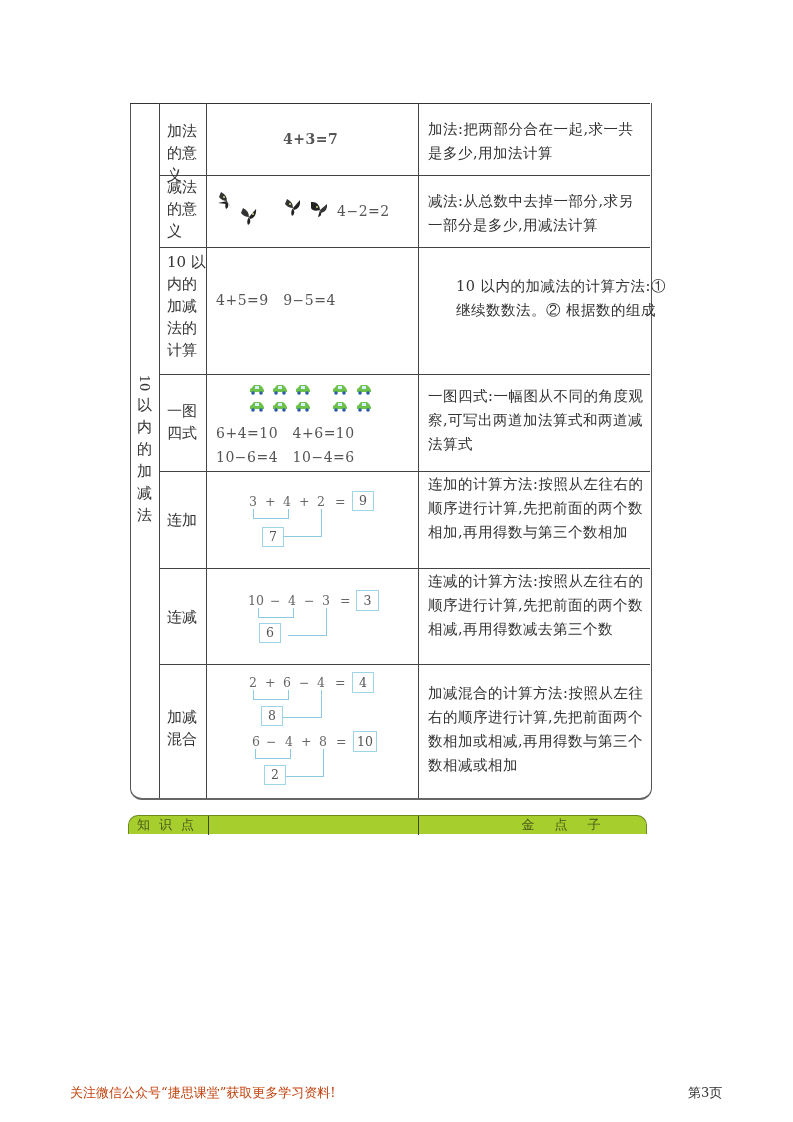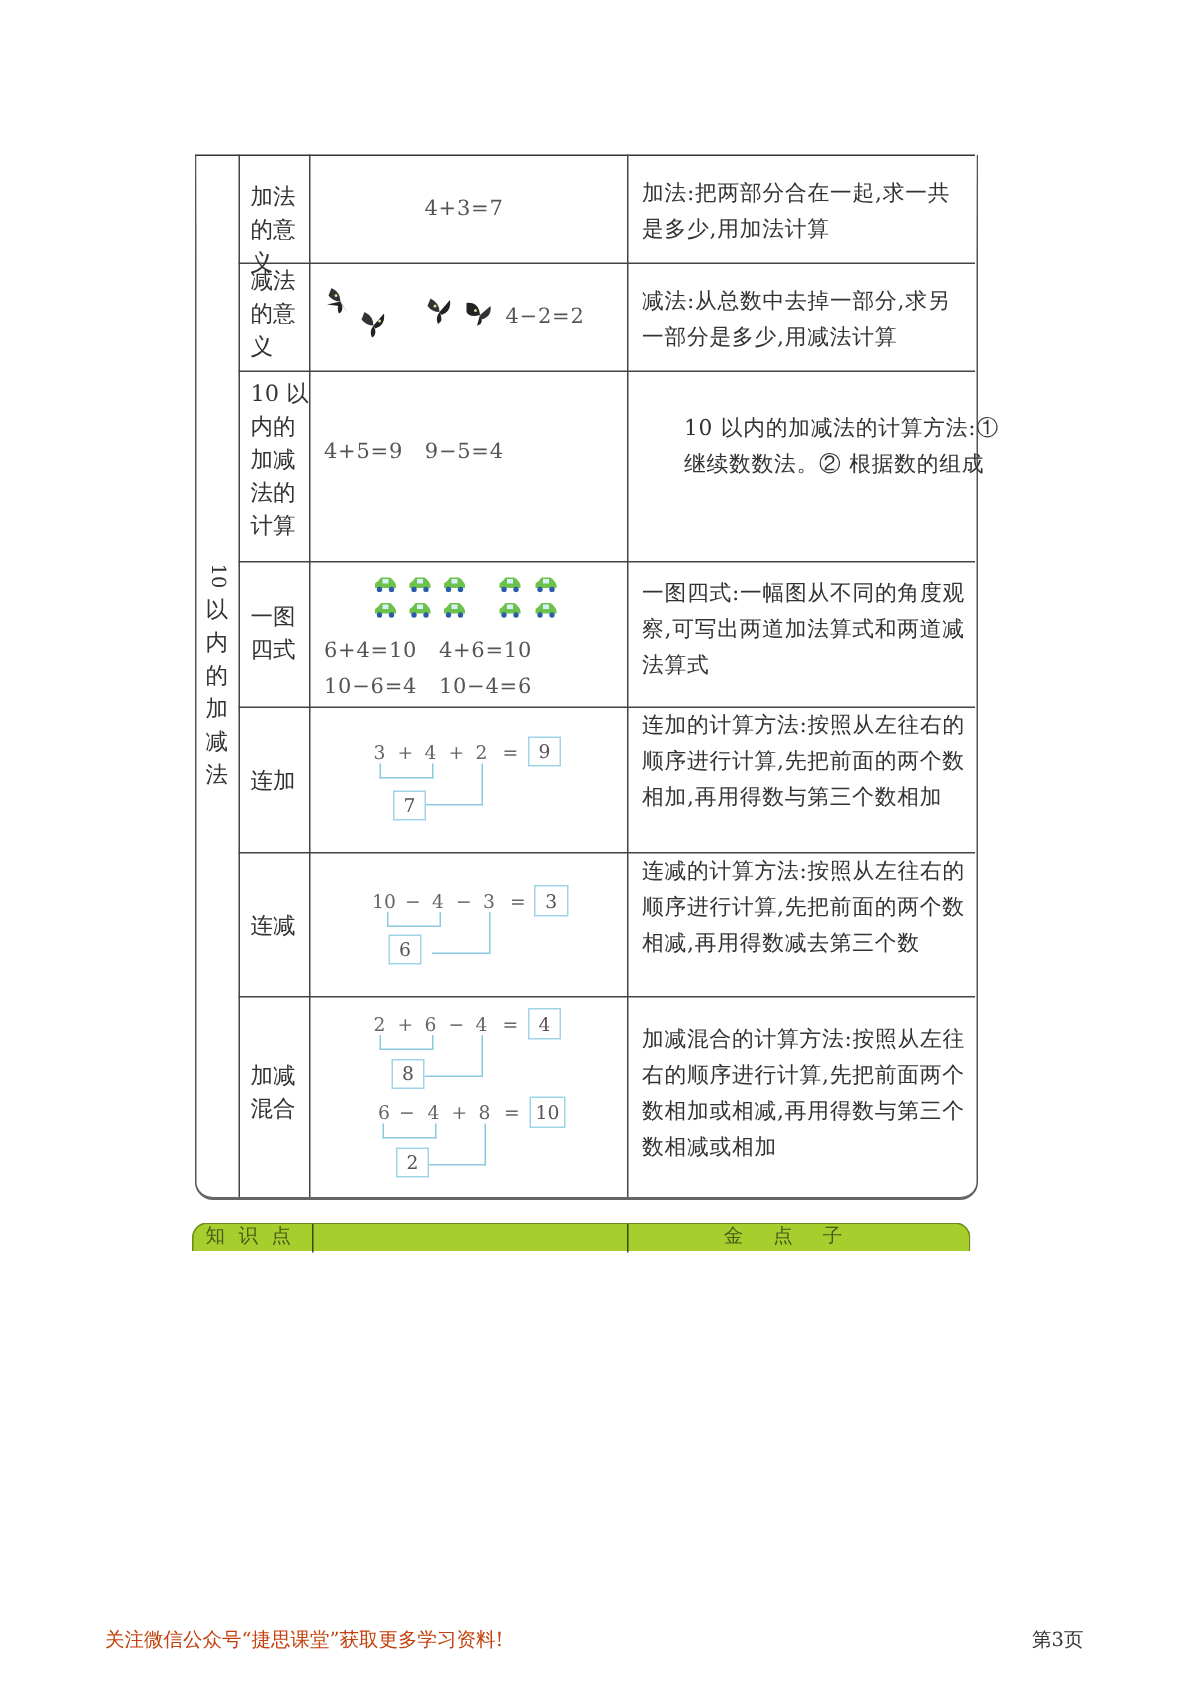--- a/index.html
+++ b/index.html
@@ -76,21 +76,21 @@
     <div>减</div>
     <div>法</div>
   </div>
 </div>
 
 <div class="k-cell" style="top:120px;">
   <div>加法</div>
   <div>的意</div>
   <div>义</div>
 </div>
-<div class="eq" style="left:283px; top:131px;">4+3=7</div>
+<div class="eq" style="left:283px; top:131px;font-weight:bold;">4+3=7</div>
 <div class="tip-cell" style="top:117px;">加法:把两部分合在一起,求一共是多少,用加法计算</div>
 
 <div class="k-cell" style="top:176px;">
   <div>减法</div>
   <div>的意</div>
   <div>义</div>
 </div>
 <svg class="butterfly" style="left:216px; top:189px;" viewBox="0 0 22 22">
   <path d="M11 12 L4 2 L9 9 Z M11 12 L2 14 L10 15 Z M11 12 L16 20 L12 14 Z" fill="#222"></path>
     <path d="M5 3 Q11 6 11 12 Q6 12 3 8 Z" fill="#333"></path>
@@ -259,17 +259,17 @@
   <div class="bl" style="left:3px; top:15px; width:34px; height:9px; border-width:0 1px 1px 1px;"></div>
   <div class="bl" style="left:33px; top:15px; width:38px; height:27px; border-width:0 1px 1px 0;"></div>
   <div class="box" style="left:12px; top:31px; width:22px; height:20px; line-height:18px;">2</div>
 </div>
 <div class="tip-cell" style="top:681px;">加减混合的计算方法:按照从左往右的顺序进行计算,先把前面两个数相加或相减,再用得数与第三个数相减或相加</div>
 
 <div class="green-bar">
   <div class="gb-seg" style="left:2px; width:76px; text-align:left; padding-left:6px; box-sizing:border-box;">知识点</div>
   <div class="gb-div" style="left:79px;"></div>
   <div class="gb-div" style="left:289px;"></div>
-  <div class="gb-seg" style="left:290px; width:226px; letter-spacing:20px;">金点子</div>
+  <div class="gb-seg" style="left:290px; width:226px; letter-spacing:20px;padding-left:39px;">金点子</div>
 </div>
 
 <div class="footer-left">关注微信公众号“捷思课堂”获取更多学习资料!</div>
 <div class="footer-right">第3页</div>
 
 </body></html>

